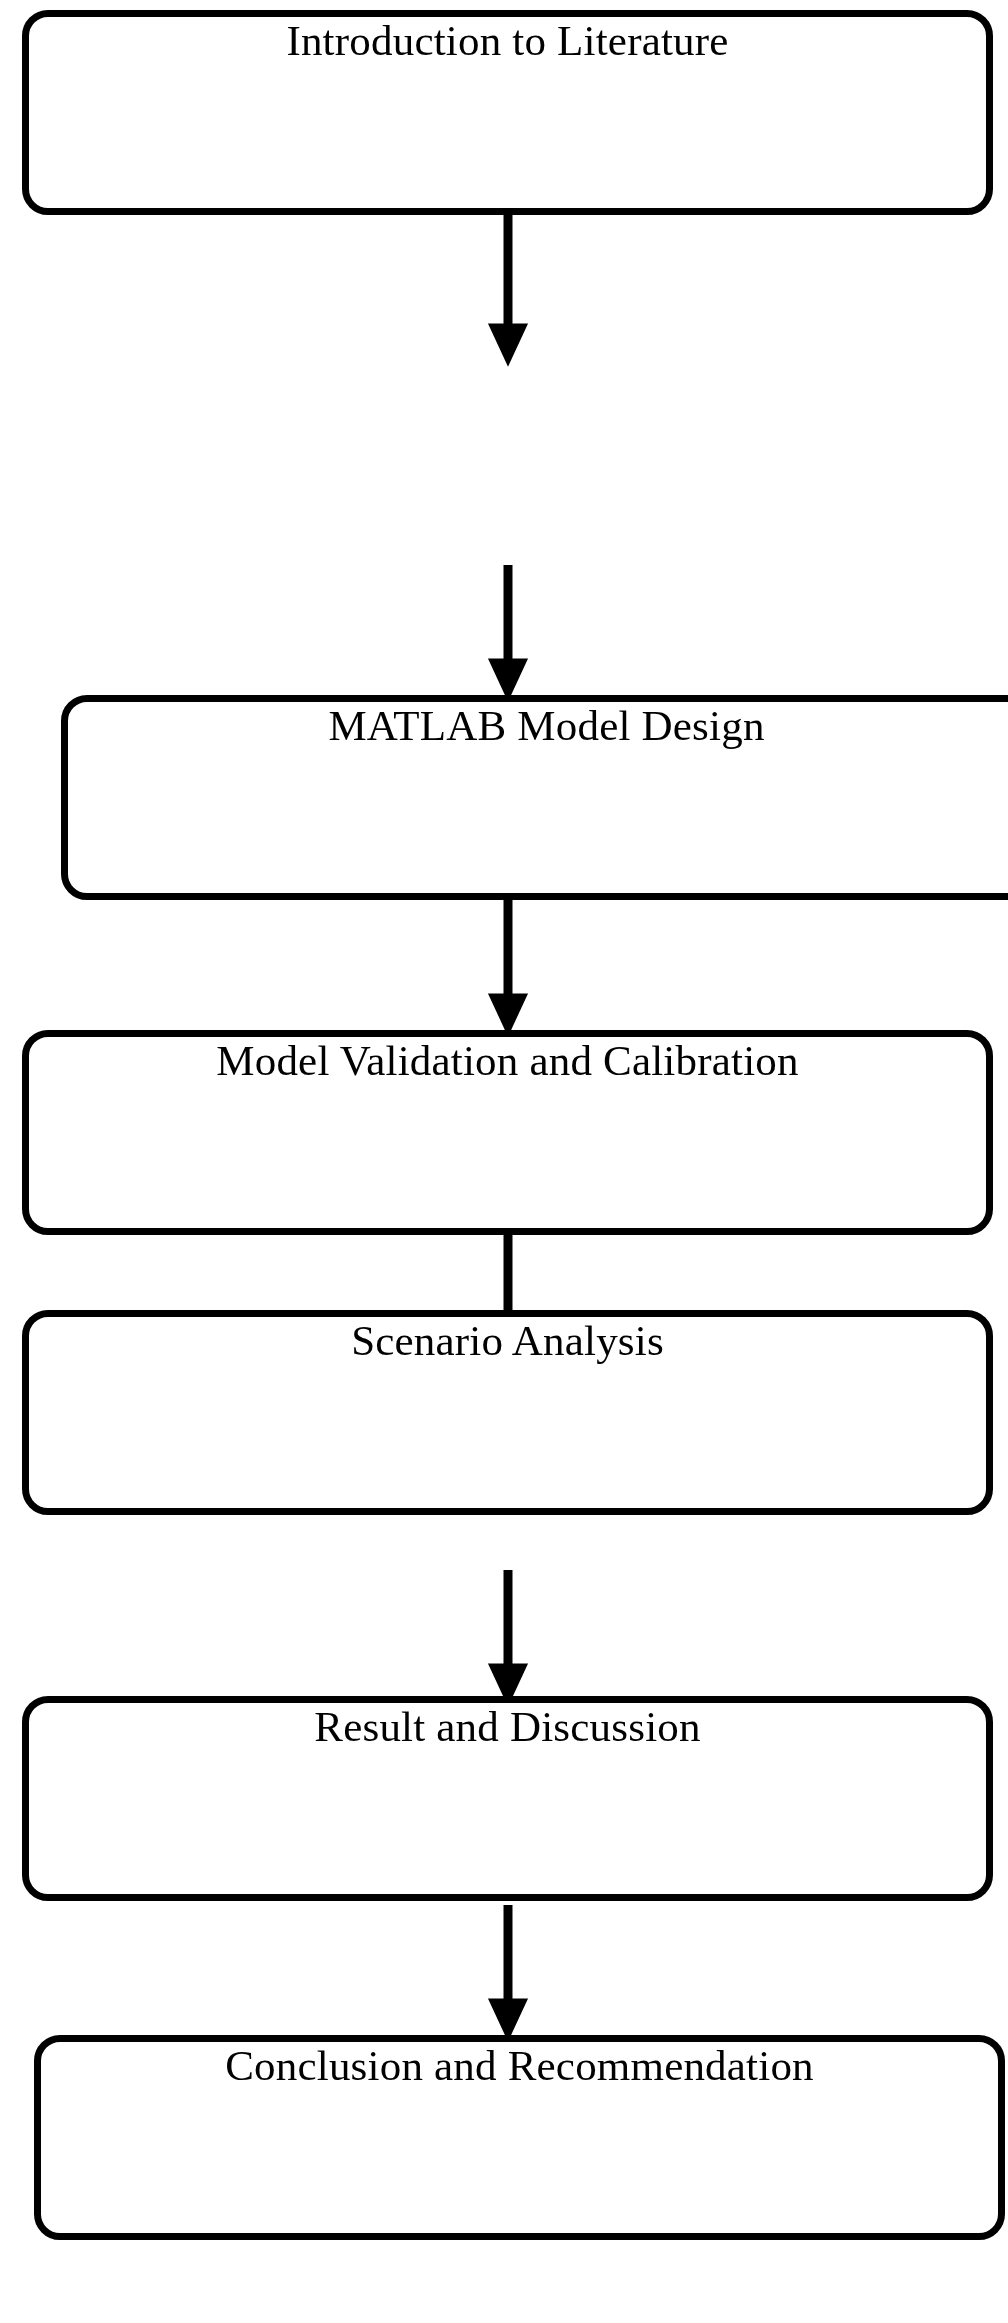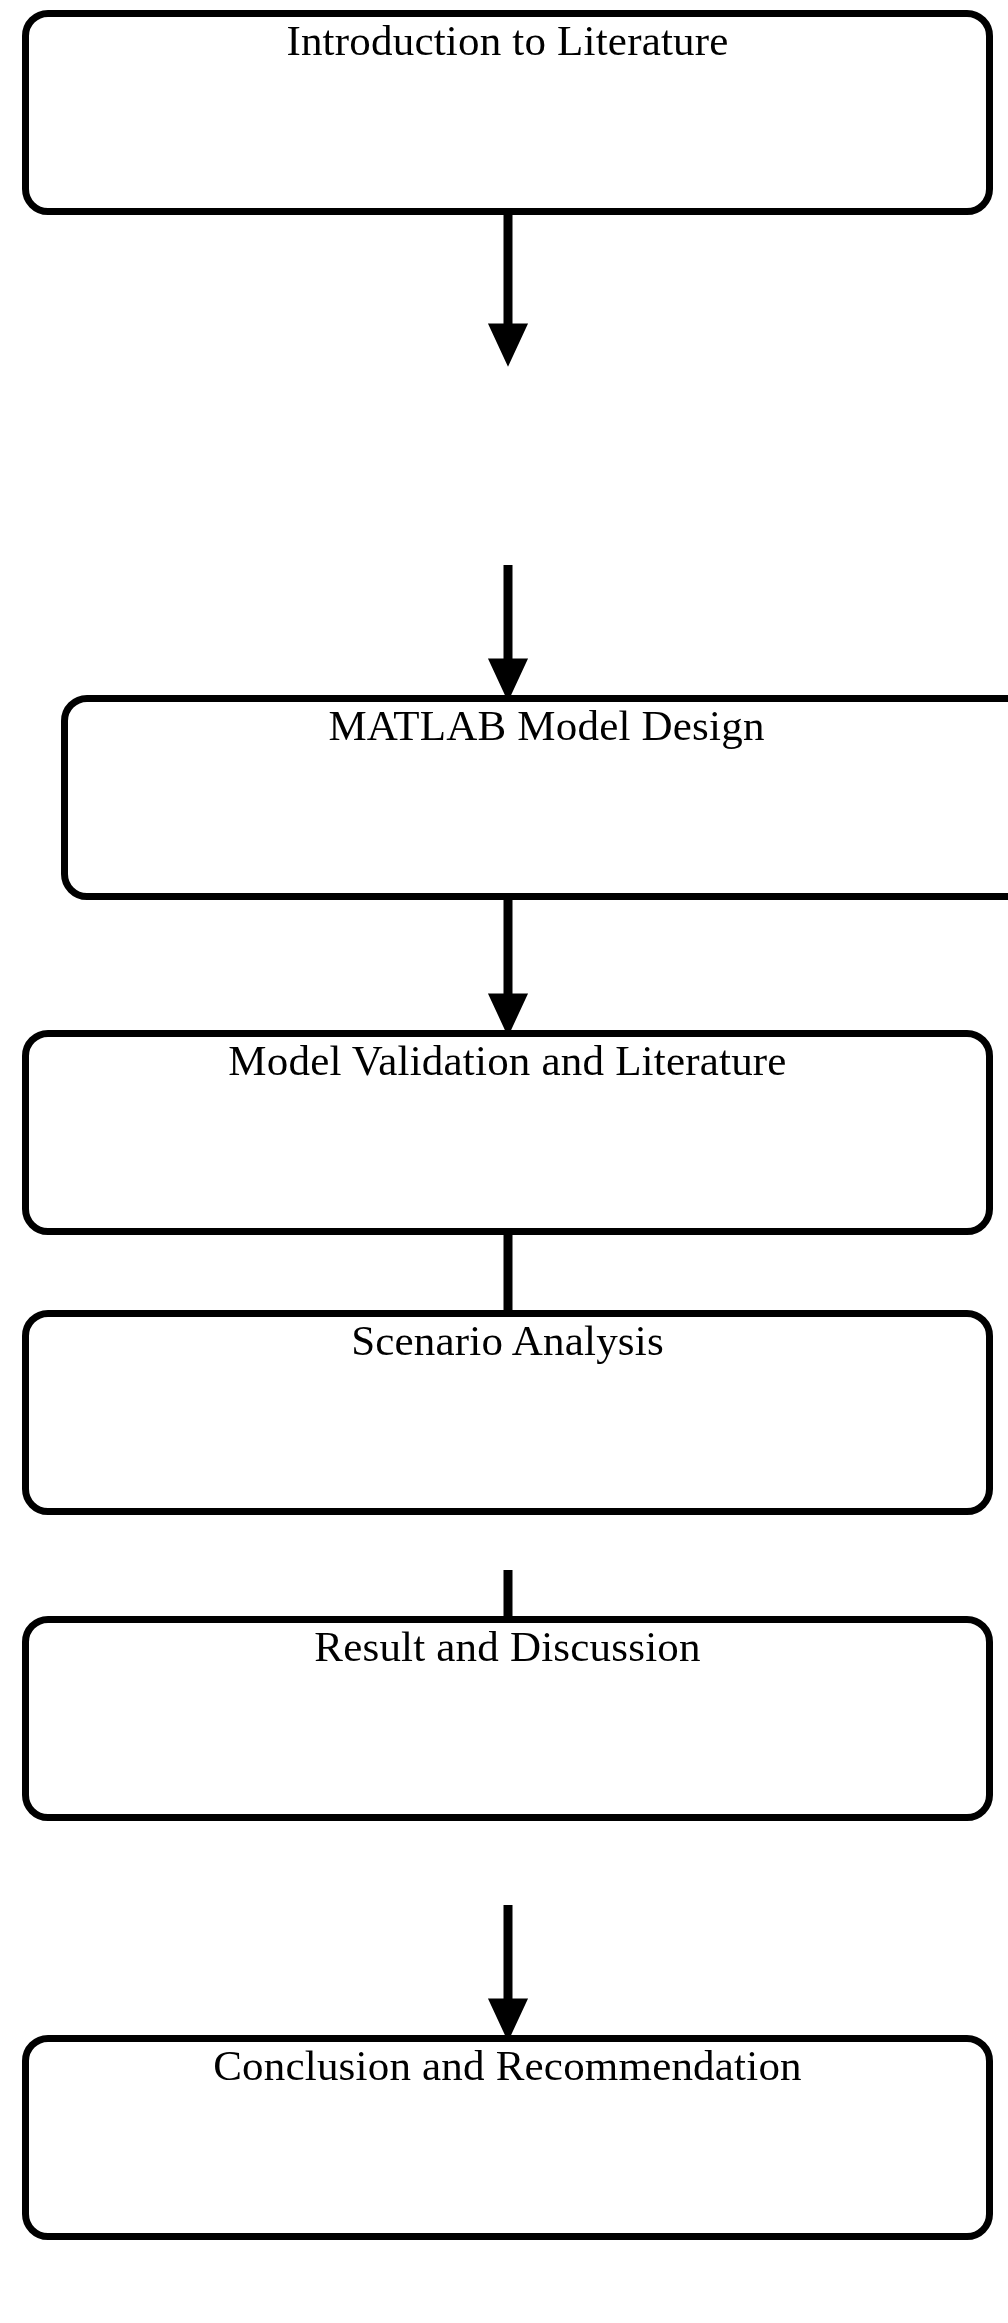--- a/index.html
+++ b/index.html
@@ -81,28 +81,28 @@
   <div class="flow-node" style="top:10px;">
     <span class="flow-node-label">Introduction to Literature</span>
   </div>
 
 
   <div class="flow-node" style="top:695px;margin-left:39px;">
     <span class="flow-node-label">MATLAB Model Design</span>
   </div>
 
   <div class="flow-node" style="top:1030px;">
-    <span class="flow-node-label">Model Validation and Literature</span>
+    <span class="flow-node-label">Model Validation and Calibration</span>
   </div>
 
   <div class="flow-node" style="top:1310px;">
     <span class="flow-node-label">Scenario Analysis</span>
   </div>
 
-  <div class="flow-node" style="top:1616px;">
+  <div class="flow-node" style="top:1696px;">
     <span class="flow-node-label">Result and Discussion</span>
   </div>
 
-  <div class="flow-node" style="top:2035px;">
+  <div class="flow-node" style="top:2035px;margin-left:12px;">
     <span class="flow-node-label">Conclusion and Recommendation</span>
   </div>
 
 </div>
 
 </body></html>

